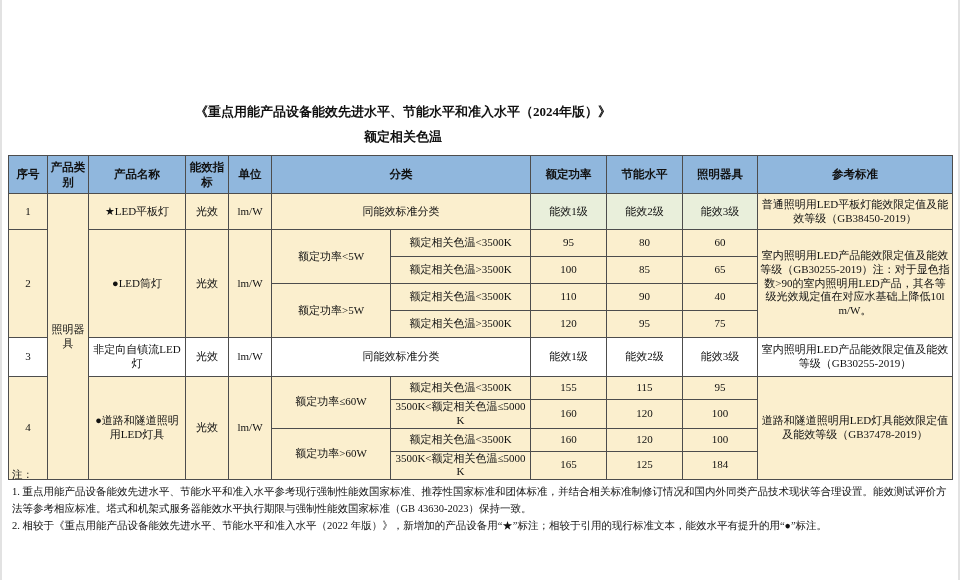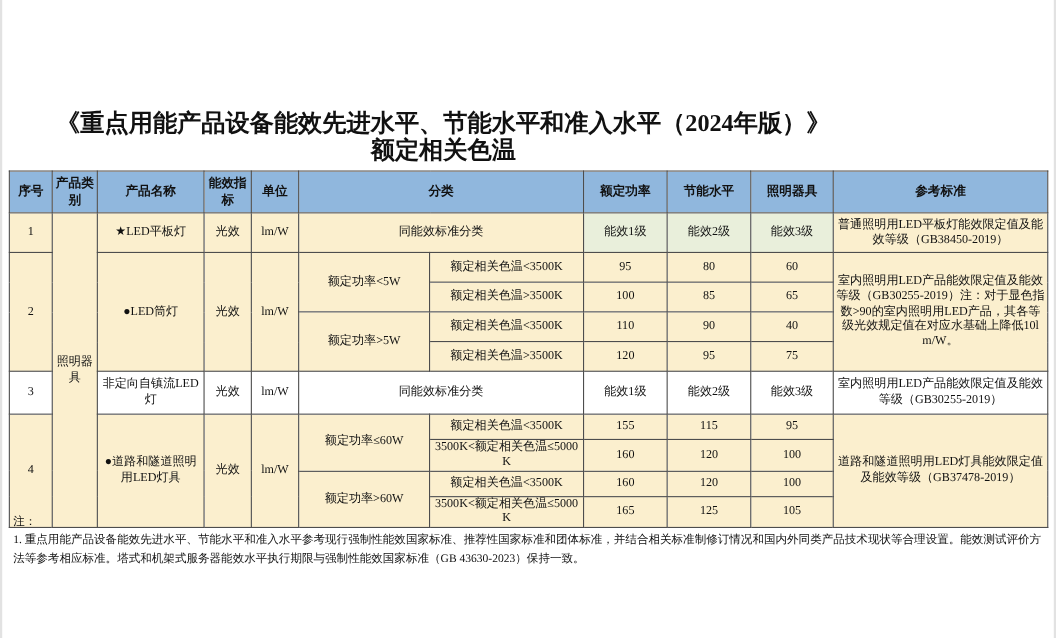--- a/index.html
+++ b/index.html
@@ -7,21 +7,21 @@
     width:960px; height:580px; background:#ffffff;
     font-family:"Liberation Serif","DejaVu Serif",serif; color:#111111;
   }
   .page {
     position:relative; width:960px; height:580px; background:#ffffff;
     box-sizing:border-box; border-left:2px solid #e2e2e2; border-right:2px solid #e2e2e2;
     overflow:hidden;
   }
   .title {
     position:absolute; top:99px; left:0; width:802px;
-    text-align:center; font-weight:bold; font-size:22px; line-height:25px;
+    text-align:center; font-weight:bold; font-size:13px; line-height:25px;
     font-family:"Liberation Serif","DejaVu Serif",serif;
   }
   table.eff {
     position:absolute; top:155px; left:6px; width:944px;
     border-collapse:collapse; table-layout:fixed;
   }
   table.eff td {
     border:1px solid #4d4d4d; text-align:center; vertical-align:middle;
     font-size:11px; line-height:1.25; padding:0 2px; overflow:hidden;
     word-break:break-all;
@@ -160,23 +160,24 @@
       <td class="cream" rowspan="2">额定功率&gt;60W</td>
       <td class="cream">额定相关色温&lt;3500K</td>
       <td class="cream">160</td>
       <td class="cream">120</td>
       <td class="cream">100</td>
     </tr>
     <tr class="rh-r4">
       <td class="cream">3500K&lt;额定相关色温≤5000K</td>
       <td class="cream">165</td>
       <td class="cream">125</td>
-      <td class="cream">105</td>
+      <td class="cream">184</td>
     </tr>
   </tbody>
     </table>
 
   <div class="notes">
     <div>注：</div>
     <div>1. 重点用能产品设备能效先进水平、节能水平和准入水平参考现行强制性能效国家标准、推荐性国家标准和团体标准，并结合相关标准制修订情况和国内外同类产品技术现状等合理设置。能效测试评价方法等参考相应标准。塔式和机架式服务器能效水平执行期限与强制性能效国家标准（GB 43630-2023）保持一致。</div>
+    <div>2. 相较于《重点用能产品设备能效先进水平、节能水平和准入水平（2022 年版）》，新增加的产品设备用“★”标注；相较于引用的现行标准文本，能效水平有提升的用“●”标注。</div>
   </div>
 
 </div>
 
 </body></html>

